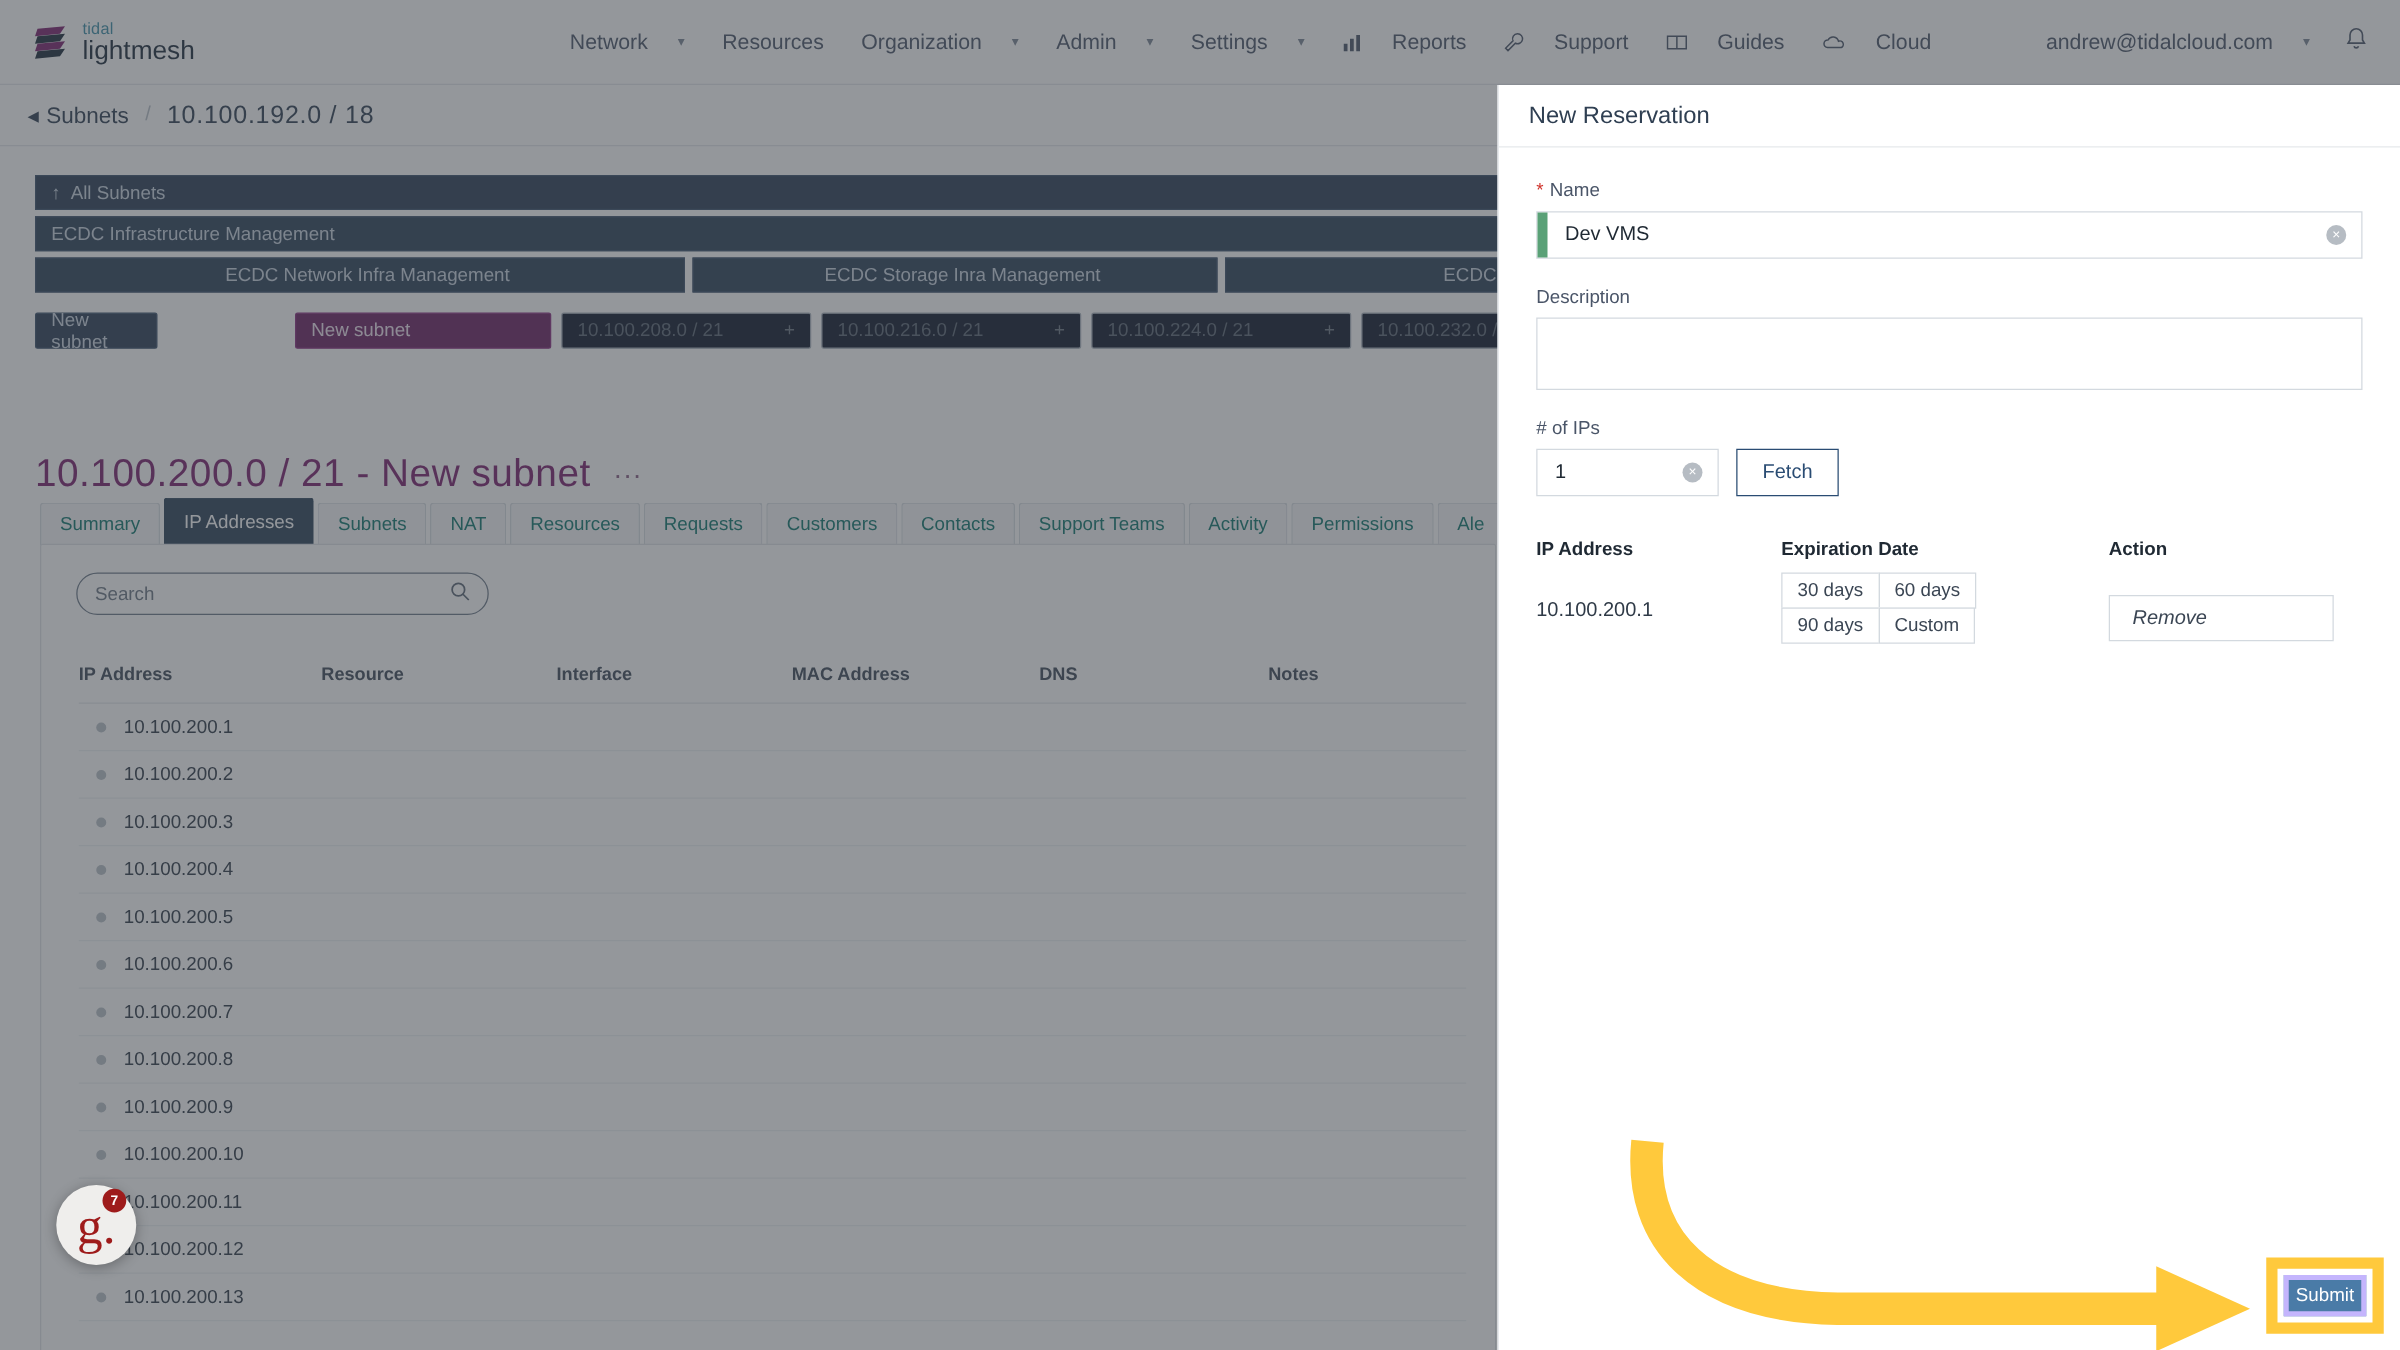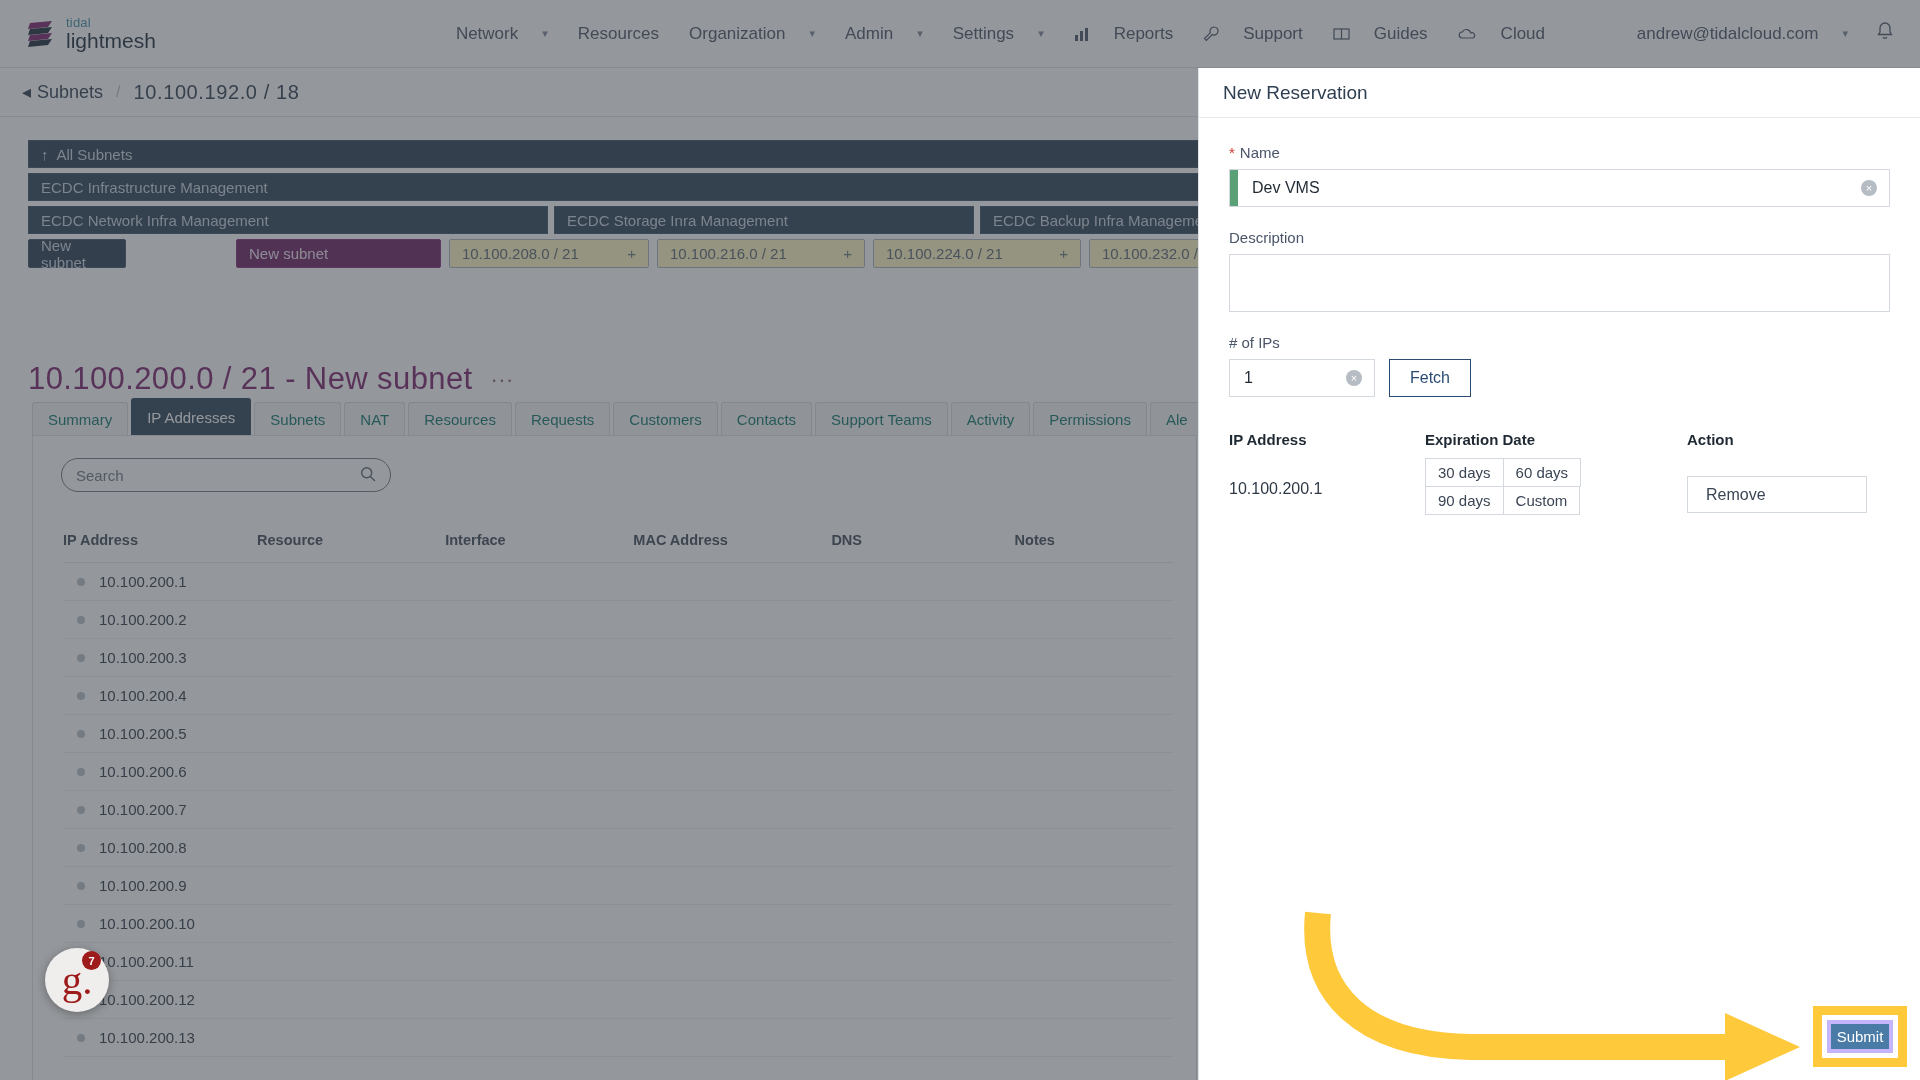--- a/index.html
+++ b/index.html
@@ -57,29 +57,29 @@
   
   .hier { position: absolute; top: 140px; left: 28px; width: 1530px; }
   .hbar {
     background: #2c4058; color: #c9d4e0;
     height: 28px; display: flex; align-items: center;
     padding-left: 12px; font-size: 15px;
     border: 1px solid #3a506b; margin-bottom: 5px;
   }
   .hbar.lvl0 { background:#2a3d55; }
   .hrow { display: flex; gap: 6px; margin-bottom: 5px; }
-  .hrow .hbar { margin-bottom: 0; }
+  .hrow .hbar { margin-bottom: 11px; justify-content: center; }
   .chip-row { display:flex; gap: 8px; align-items:center; }
   .chip {
     height: 29px; display:flex; align-items:center; justify-content:space-between;
     padding: 0 12px; font-size: 15px; border-radius: 2px;
   }
   .chip.dark { background:#2a3d55; color:#ccd6e2; border:1px solid #3a506b; }
   .chip.purple { background:#6b1f63; color:#f0e3ef; border:1px solid #8a2d80; }
-  .chip.light { background:#fef9c3; color:#5b6775; border:1px solid #aab4be; }
+  .chip.light { background:#0f172a; color:#5b6775; border:1px solid #aab4be; }
   .chip .plus { margin-left: 26px; color:#6a7683; }
 
   
   .ptitle {
     position: absolute; top: 345px; left: 28px;
     font-size: 31px; color: #7b1f6e; font-weight: 400; letter-spacing:.4px;
     display:flex; align-items:flex-end; gap: 18px; margin-top: 16px;
   }
   .ptitle .dots { font-size: 22px; color:#8a5f85; padding-bottom:4px;}
 
@@ -166,21 +166,21 @@
   .res-row { display:flex; margin-top: 10px; }
   .pill {
     height: 29px; padding: 0 12px; border:1px solid #d3d9df; background:#fff;
     font-size:15px; color:#3b4654; display:flex; align-items:center; cursor:pointer;
     margin-right:-1px;
   }
   .pillwrap { display:flex; flex-wrap: wrap; width: 230px; gap:0; }
   .pillwrap .pill { margin-bottom:-1px; }
   .btn-remove {
     height: 37px; padding: 0 18px; border:1px solid #d3d9df; background:#fff;
-    color:#3b4654; font-size:16px; display:flex; align-items:center; cursor:pointer;
+    color:#3b4654; font-size:16px; display:flex; align-items:center; cursor:pointer;font-style:italic;
   }
   .ipval { font-size: 16px; color:#2f3a47; padding-top: 22px; }
 
   
   .submit-hl {
     position:absolute; right: 13px; bottom: 13px; z-index: 9;
     background:#ffc93c; padding: 9px;
   }
   .submit-inner { background:#fff; padding: 5px; }
   .btn-submit {

